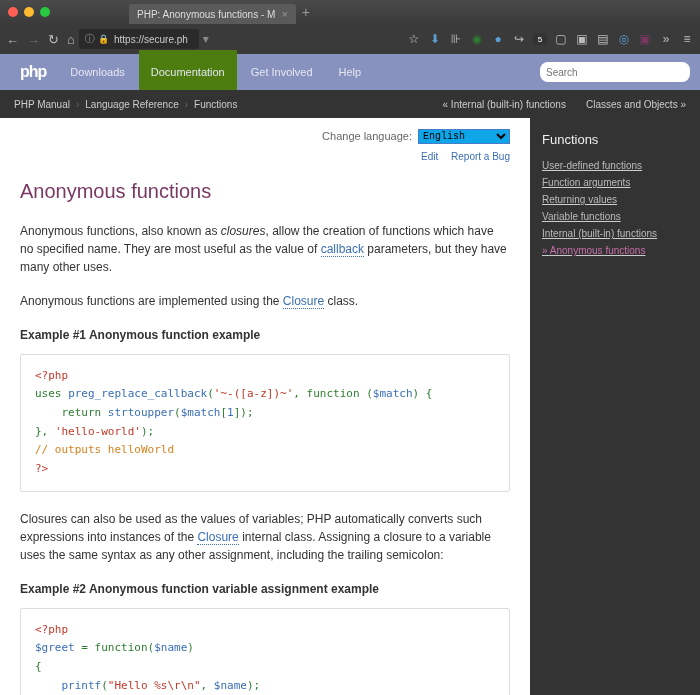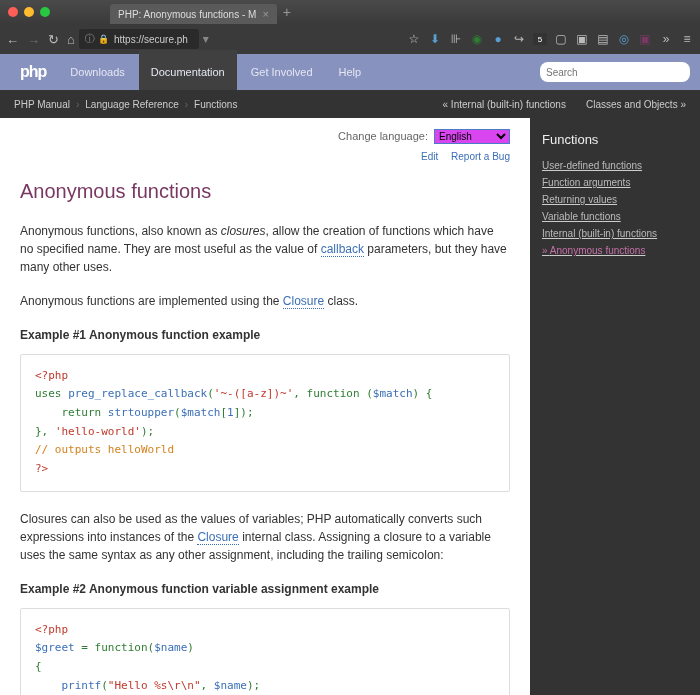--- a/index.html
+++ b/index.html
@@ -5,54 +5,54 @@
 * { box-sizing: border-box; margin: 0; padding: 0; }
 body { font-family: -apple-system, "Helvetica Neue", Arial, sans-serif; font-size: 12px; background: #333; width: 700px; height: 695px; overflow: hidden; }
 
 .window { background: #f0f0f0; width: 700px; height: 695px; display: flex; flex-direction: column; }
 
 
 .titlebar { height: 24px; background: linear-gradient(#4a4a4a, #3a3a3a); display: flex; align-items: center; padding: 0 8px; }
 .traffic { display: flex; gap: 6px; }
 .dot { width: 10px; height: 10px; border-radius: 50%; }
 .dot.r { background: #ff5f57; } .dot.y { background: #febc2e; } .dot.g { background: #28c840; }
-.tab { background: #5a5a5a; color: #ddd; font-size: 10px; margin-left: 60px; padding: 4px 8px; display: flex; align-items: center; gap: 6px; border-radius: 3px 3px 0 0; height: 20px; margin-top: 4px; }
+.tab { background: #5a5a5a; color: #ddd; font-size: 10px; margin-left: 79px; padding: 4px 8px; display: flex; align-items: center; gap: 6px; border-radius: 3px 3px 0 0; height: 20px; margin-top: 4px; }
 .tab .close { color: #999; font-size: 11px; }
 .plus { color: #999; margin-left: 6px; font-size: 14px; }
 
 
 .urlbar { height: 30px; background: #3a3a3a; display: flex; align-items: center; padding: 0 6px; gap: 4px; color: #bbb; }
 .urlbar .nav { display: flex; gap: 8px; align-items: center; font-size: 13px; }
 .addr { flex: 0 0 120px; background: #2a2a2a; height: 20px; border-radius: 3px; display: flex; align-items: center; padding: 0 6px; gap: 4px; color: #ccc; font-size: 10px; }
 .lock { color: #5fb75f; font-size: 9px; }
 .icons { display: flex; gap: 7px; align-items: center; margin-left: auto; }
 .ic { width: 14px; height: 14px; display: flex; align-items: center; justify-content: center; font-size: 12px; }
 
 
 .phpnav { height: 36px; background: #8892bf; display: flex; align-items: center; padding: 0 10px; gap: 2px; color: #fff; }
 .logo { font-weight: bold; font-size: 16px; color: #fff; padding: 0 10px; letter-spacing: -1px; }
 .navitem { padding: 0 12px; height: 44px; display: flex; align-items: center; font-size: 11px; color: #e4e7f2; }
-.navitem.active { background: #404040; }
+.navitem.active { background: #4d7c0f; }
 .search { margin-left: auto; }
 .search input { width: 150px; height: 20px; border: none; border-radius: 8px; padding: 0 6px; font-size: 10px; }
 
 
 .bcbar { height: 28px; background: #333; color: #ccc; display: flex; align-items: center; padding: 0 14px; font-size: 10px; }
 .bcbar .left { display: flex; gap: 4px; }
 .bcbar .right { margin-left: auto; display: flex; gap: 20px; }
 .bcbar a { color: #ccc; }
 .sep { color: #666; padding: 0 2px; }
 
 
 .content { flex: 1; display: flex; background: #333; overflow: hidden; }
 .main { background: #fff; flex: 1; padding: 10px 20px 20px 20px; overflow-y: auto; color: #333; font-size: 12px; line-height: 1.5; }
 .aside { width: 170px; background: #333; color: #ccc; padding: 14px 12px; font-size: 11px; }
 
 .langrow { font-size: 11px; color: #666; text-align: right; display: flex; justify-content: flex-end; align-items: center; gap: 6px; }
-.langrow select { font-size: 10px; width: 76px; background: #d946ef; border: 1px solid #4b7cc8; }
+.langrow select { font-size: 10px; width: 92px; background: #0ea5e9; border: 1px solid #4b7cc8; font-family: Liberation Mono, monospace; }
 .editrow { text-align: right; font-size: 10px; color: #3b6fb6; margin-top: 4px; }
 .editrow span { margin-left: 10px; }
 
 h1 { color: #793862; font-size: 20px; font-weight: normal; margin: 12px 0 16px 0; }
 .para { margin-bottom: 16px; }
 em.term { font-style: italic; }
 .lnk { color: #3b6fb6; border-bottom: 1px dotted #3b6fb6; }
 
 .extitle { font-weight: bold; margin: 16px 0 10px 0; font-size: 12px; }
 

